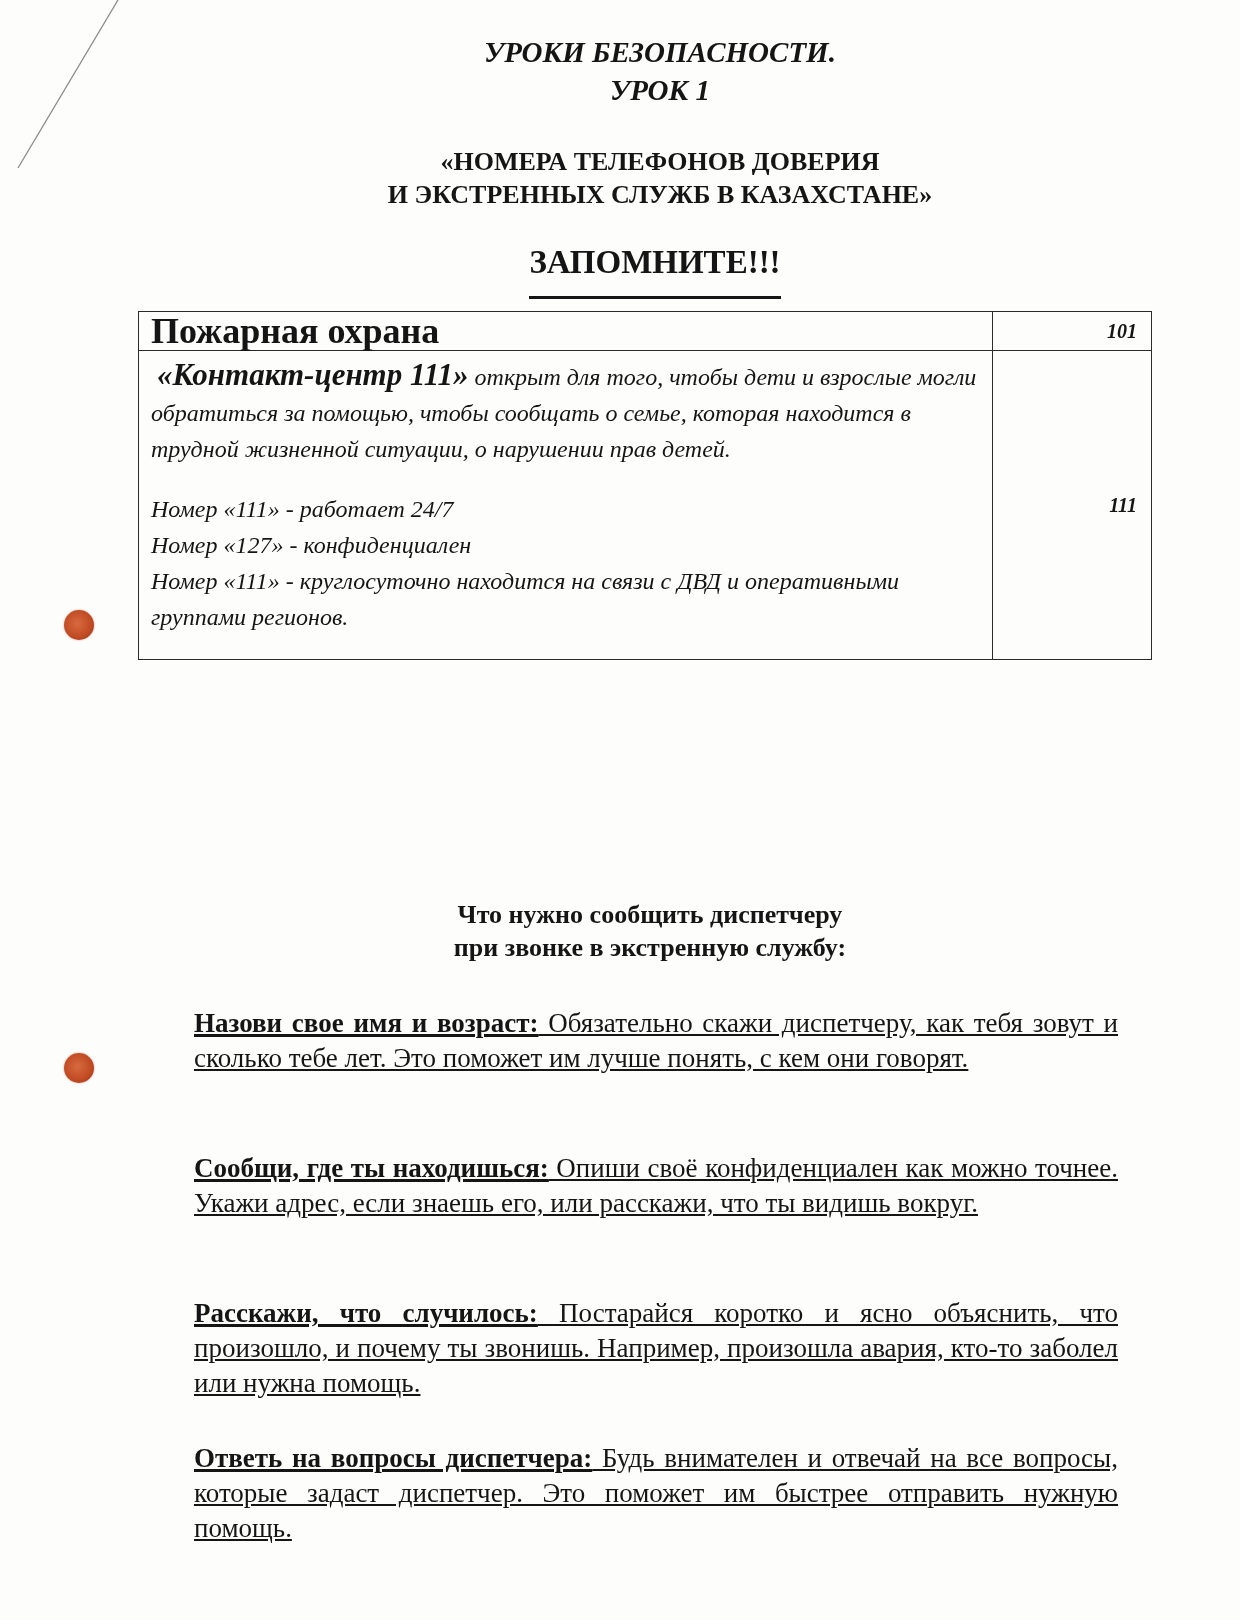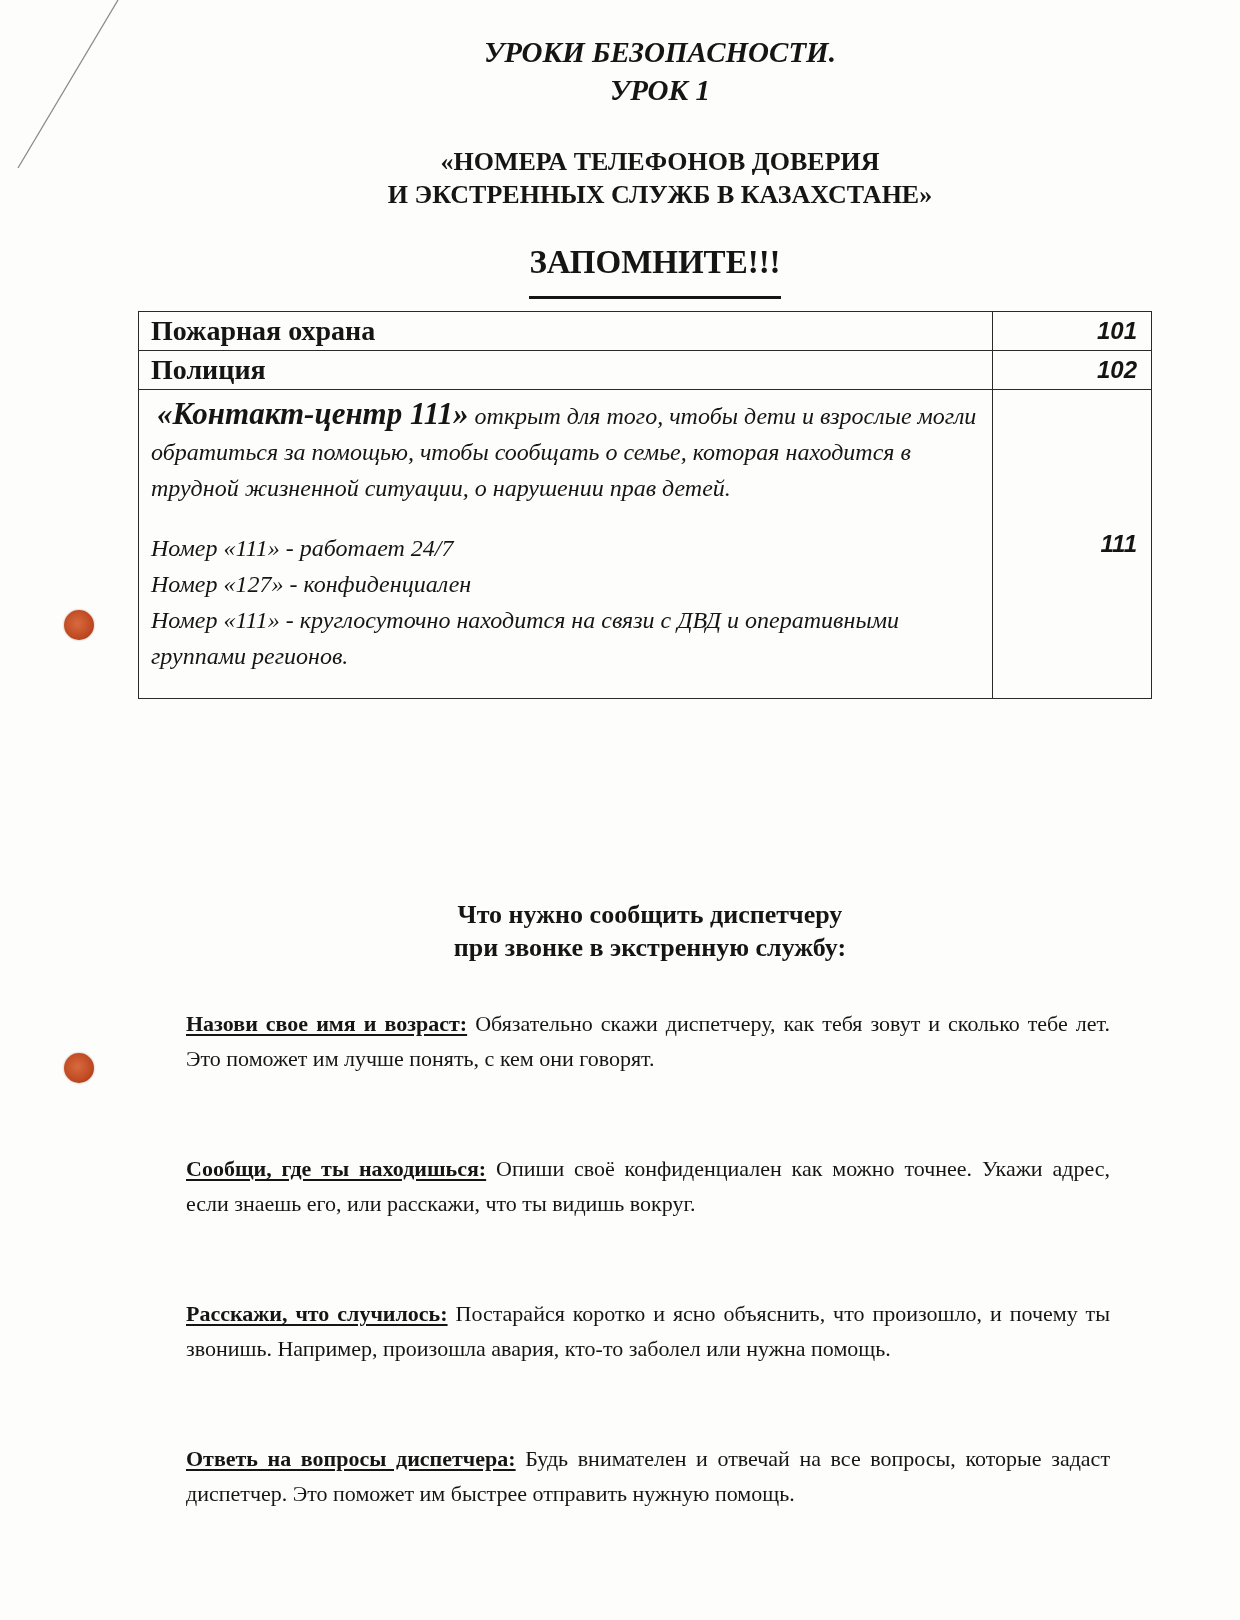--- a/index.html
+++ b/index.html
@@ -18,31 +18,31 @@
     .title.t1 { top: 34px; }
     .title.t2 { top: 72px; }
     .subtitle { position: absolute; left: 0; width: 1320px; text-align: center; font-weight: bold; font-size: 26px; line-height: 33px; }
     .subtitle.s1 { top: 145px; }
     .subtitle.s2 { top: 178px; }
     .remember { position: absolute; left: 0; width: 1310px; text-align: center; top: 242px; font-weight: bold; font-size: 33px; line-height: 40px; }
     .remember span { border-bottom: 3px solid #151515; padding-bottom: 16px; }
 
     table.phones { position: absolute; left: 138px; top: 311px; width: 1014px; border-collapse: collapse; }
     table.phones td { border: 1.5px solid #2a2a2a; padding: 0 12px; vertical-align: middle; }
-    table.phones td.svc { font-weight: bold; font-size: 28px; height: 38px; line-height: 38px; margin-top: 36px; }
-    table.phones td.num { width: 132px; text-align: right; font-family: Liberation Sans, sans-serif; font-weight: bold; font-style: italic; font-size: 24px; padding-right: 14px; }
+    table.phones td.svc { font-weight: bold; font-size: 36px; height: 38px; line-height: 38px; margin-top: 36px; }
+    table.phones td.num { width: 132px; text-align: right; font-family: Liberation Serif, serif; font-weight: bold; font-style: italic; font-size: 20px; padding-right: 14px; }
     table.phones td.contact { font-style: italic; font-size: 24px; line-height: 36px; padding-top: 6px; padding-bottom: 24px; vertical-align: top; }
     .contact .lead { font-weight: bold; font-size: 31px; }
     .contact .gap { height: 24px; }
 
     .sub-heading { position: absolute; left: 0; width: 1300px; text-align: center; font-weight: bold; font-size: 26px; line-height: 33px; }
     .sub-heading.h1 { top: 898px; }
     .sub-heading.h2 { top: 931px; }
 
-    .para { position: absolute; left: 186px; width: 924px; font-size: 22px; line-height: 35px; text-align: justify; }
+    .para { position: absolute; left: 194px; width: 924px; font-size: 27px; line-height: 35px; text-align: justify; text-decoration: underline; }
     .para .lab { font-weight: bold; text-decoration: underline; text-decoration-thickness: 2px; text-underline-offset: 3px; }
     .para.q1 { top: 1006px; }
     .para.q2 { top: 1151px; }
     .para.q3 { top: 1296px; }
     .para.q4 { top: 1441px; }
   </style>
 </head>
 <body>
 
 <svg class="scan-line" width="140" height="180">
@@ -57,24 +57,20 @@
 <div class="subtitle s2">И ЭКСТРЕННЫХ СЛУЖБ В КАЗАХСТАНЕ»</div>
 <div class="remember"><span>ЗАПОМНИТЕ!!!</span></div>
 
 <table class="phones">
   <tbody>
     <tr>
       <td class="svc">Пожарная охрана</td>
       <td class="num">101</td>
     </tr>
     <tr>
-      <td class="svc">Полиция</td>
-      <td class="num">102</td>
-    </tr>
-    <tr>
       <td class="contact">
         <div>&nbsp;<span class="lead">«Контакт-центр 111»</span><span> открыт для того, чтобы дети и взрослые могли обратиться за помощью, чтобы сообщать о семье, которая находится в трудной жизненной ситуации, о нарушении прав детей.</span></div>
         <div class="gap"></div>
         <div>Номер «111» - работает 24/7</div>
         <div>Номер «127» - конфиденциален</div>
         <div>Номер «111» - круглосуточно находится на связи с ДВД и оперативными группами регионов.</div>
       </td>
       <td class="num">111</td>
     </tr>
   </tbody>

